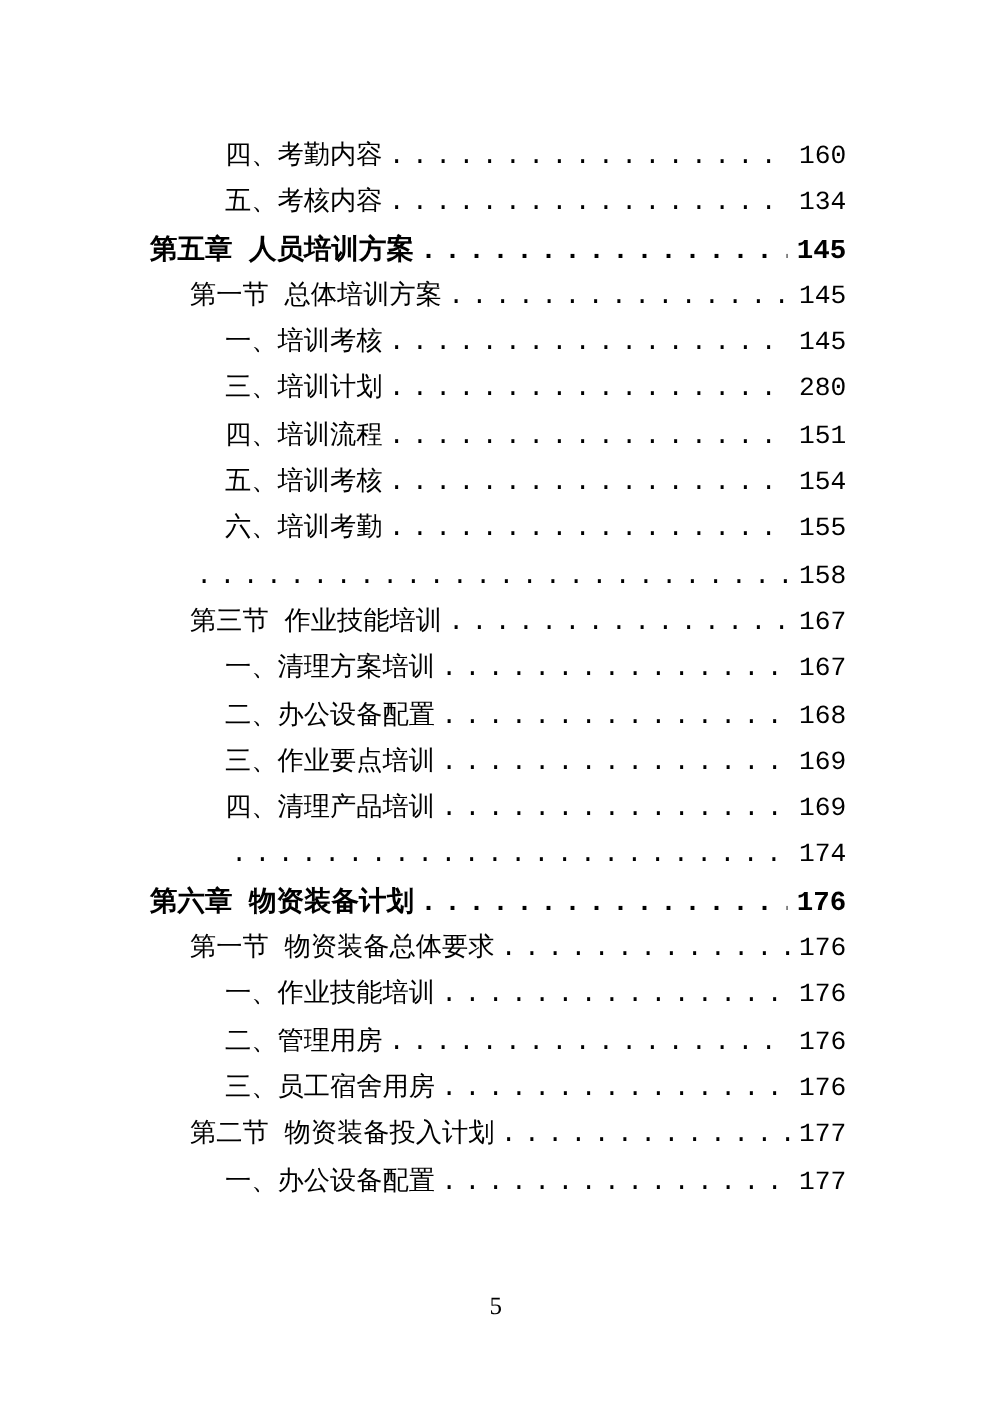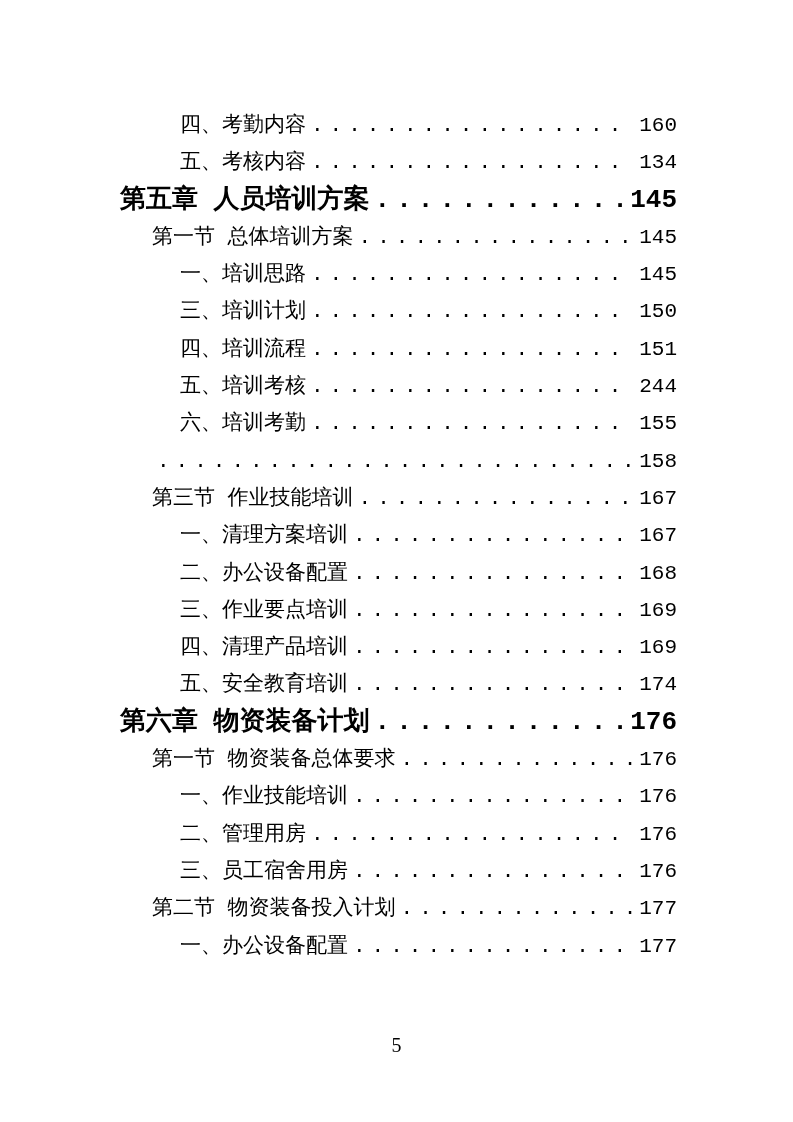--- a/index.html
+++ b/index.html
@@ -27,21 +27,21 @@
     align-items: baseline;
     height: 37.3px;
     line-height: 37.3px;
     font-size: 21px;
     white-space: nowrap;
     font-family: Liberation Mono, monospace;
   }
   .toc-row.lvl-0 {
     padding-left: 0;
     font-weight: bold;
-    font-size: 26px;
+    font-size: 22px;
   }
   .toc-row.lvl-1 {
     padding-left: 32px;
   }
   .toc-row.lvl-2 {
     padding-left: 60px;
   }
   .toc-label {
     flex: 0 0 auto;
     white-space: nowrap;
@@ -92,38 +92,38 @@
       <span class="toc-label">第五章 人员培训方案</span>
       <span class="toc-dots"></span>
       <span class="toc-page">145</span>
     </div>
       <div class="toc-row lvl-1">
       <span class="toc-label">第一节 总体培训方案</span>
       <span class="toc-dots"></span>
       <span class="toc-page">145</span>
     </div>
       <div class="toc-row lvl-2">
-      <span class="toc-label">一、培训思路</span>
+      <span class="toc-label">一、培训考核</span>
       <span class="toc-dots"></span>
       <span class="toc-page">145</span>
     </div>
       <div class="toc-row lvl-2">
       <span class="toc-label">三、培训计划</span>
       <span class="toc-dots"></span>
-      <span class="toc-page">150</span>
+      <span class="toc-page">280</span>
     </div>
       <div class="toc-row lvl-2">
       <span class="toc-label">四、培训流程</span>
       <span class="toc-dots"></span>
       <span class="toc-page">151</span>
     </div>
       <div class="toc-row lvl-2">
       <span class="toc-label">五、培训考核</span>
       <span class="toc-dots"></span>
-      <span class="toc-page">244</span>
+      <span class="toc-page">154</span>
     </div>
       <div class="toc-row lvl-2">
       <span class="toc-label">六、培训考勤</span>
       <span class="toc-dots"></span>
       <span class="toc-page">155</span>
     </div>
       <div class="toc-row lvl-1">
       <span class="toc-dots"></span>
       <span class="toc-page">158</span>
     </div>
@@ -146,21 +146,20 @@
       <span class="toc-label">三、作业要点培训</span>
       <span class="toc-dots"></span>
       <span class="toc-page">169</span>
     </div>
       <div class="toc-row lvl-2">
       <span class="toc-label">四、清理产品培训</span>
       <span class="toc-dots"></span>
       <span class="toc-page">169</span>
     </div>
       <div class="toc-row lvl-2">
-      <span class="toc-label">五、安全教育培训</span>
       <span class="toc-dots"></span>
       <span class="toc-page">174</span>
     </div>
       <div class="toc-row lvl-0">
       <span class="toc-label">第六章 物资装备计划</span>
       <span class="toc-dots"></span>
       <span class="toc-page">176</span>
     </div>
       <div class="toc-row lvl-1">
       <span class="toc-label">第一节 物资装备总体要求</span>

